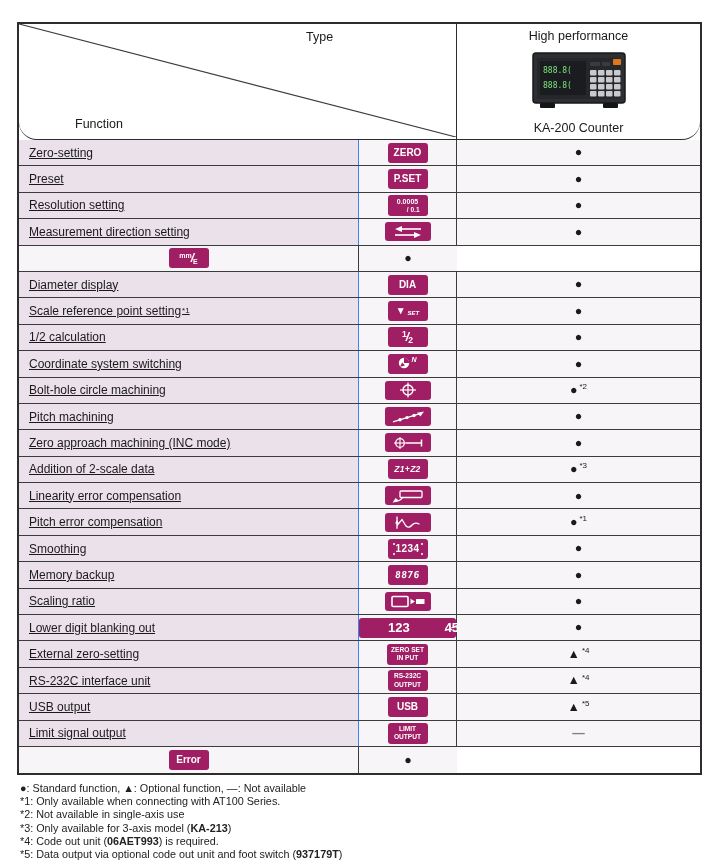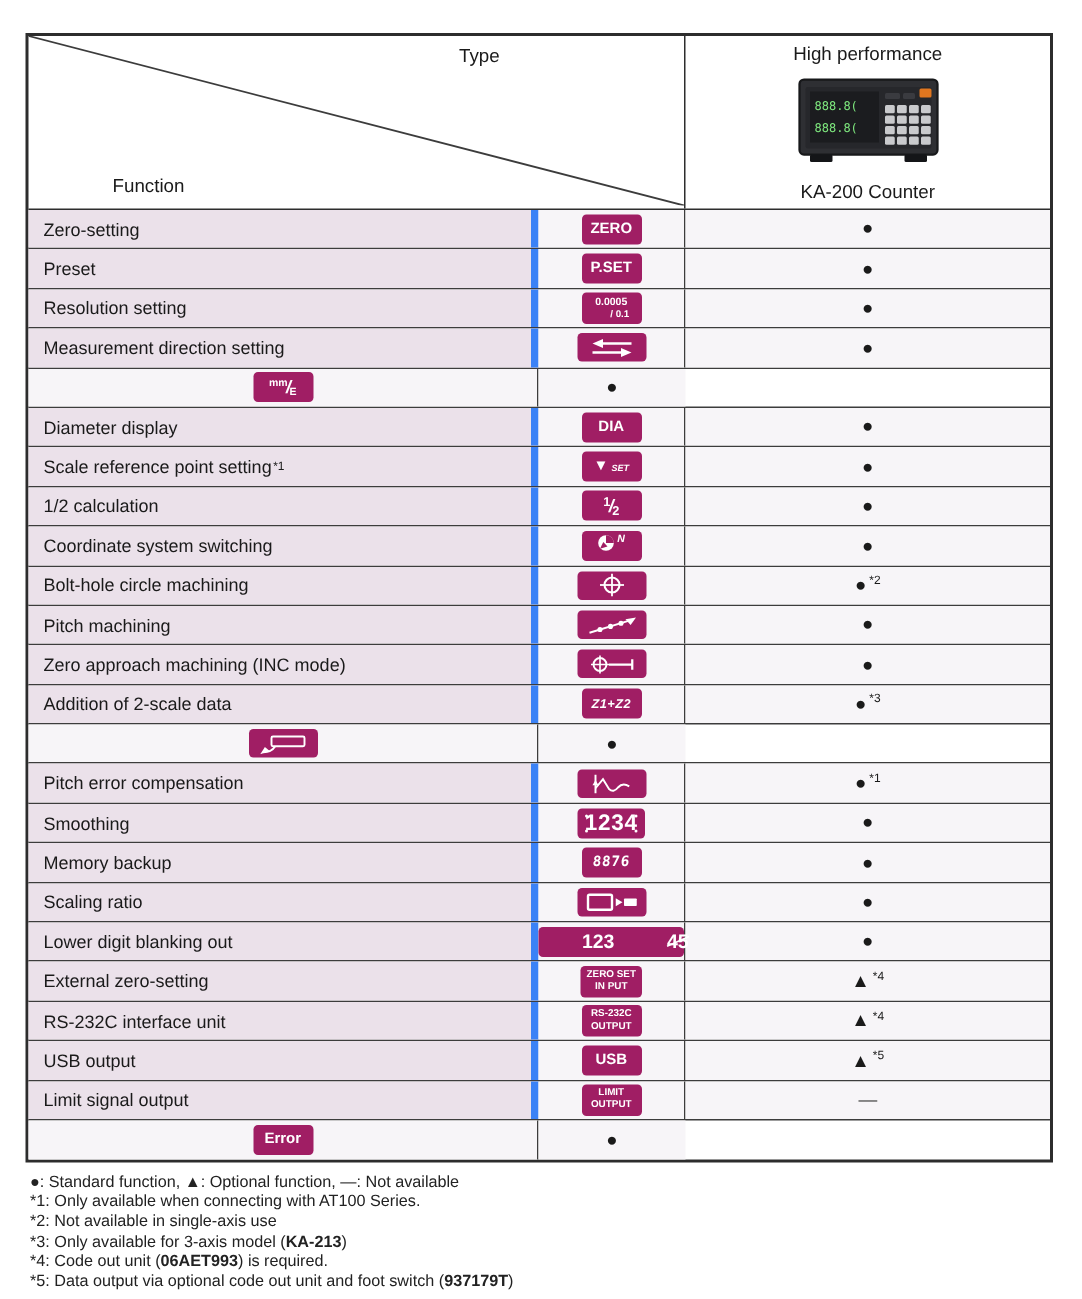--- a/index.html
+++ b/index.html
@@ -8,32 +8,32 @@
     font-family:"Liberation Sans", sans-serif;
     color:#1a1a1a; position:relative; overflow:hidden;
   }
   .sheet{position:absolute;inset:0;background:#fff;}
 
   
   .spec-table{
     position:absolute;left:17px;top:22px;width:685px;
     border:2px solid #2d2d2d;background:#fff;box-sizing:border-box;
   }
-  .thead{display:grid;grid-template-columns:438px 1fr;height:115px;border-bottom:1.5px solid #2d2d2d;}
+  .thead{display:grid;grid-template-columns:438px 1fr;height:115px;border-bottom:1.5px solid #2d2d2d;border-radius:18px;}
   .th-left{position:relative;border-right:1.5px solid #2d2d2d;box-sizing:border-box;}
   .th-left svg.diag{position:absolute;left:0;top:0;}
   .type-label{position:absolute;top:6px;left:287px;font-size:12.5px;}
   .function-label{position:absolute;bottom:8px;left:11px;font-size:12.5px;margin-left:45px;}
   .th-right{position:relative;display:flex;flex-direction:column;align-items:center;justify-content:space-between;padding:5px 0 4px;box-sizing:border-box;text-align:center;}
   .hp-label,.model-label{font-size:12.5px;}
 
   
   .frow{display:grid;grid-template-columns:340px 98px 1fr;height:26.4px;border-bottom:1px solid #3c3c3c;box-sizing:border-box;}
   .frow:last-child{border-bottom:none;}
-  .c-label{background:var(--rowbg,#EBE1EA);display:flex;align-items:center;padding-left:10px;font-size:12px;border-right:5px solid #3b82f6;box-sizing:border-box;}
+  .c-label{background:var(--rowbg,#EBE1EA);display:flex;align-items:center;padding-left:10px;font-size:12px;border-right:1px solid #3b82f6;box-sizing:border-box;text-decoration:underline;}
   .c-label sup{font-size:8px;margin-left:1px;line-height:0;}
   .c-badge{background:var(--cellbg,#F7F5F8);display:flex;align-items:center;justify-content:center;border-right:1px solid #3c3c3c;box-sizing:border-box;}
   .c-value{background:var(--cellbg,#F7F5F8);display:flex;align-items:center;justify-content:center;font-size:12.5px;}
   .c-value .sym{line-height:1;}
   .c-value .sym.dash{color:#808080;font-weight:bold;}
   .c-value sup{font-size:8px;margin-left:2px;line-height:0;transform:translateY(-3px);}
 
   
   .badge{
     display:inline-flex;flex-direction:column;align-items:center;justify-content:center;
@@ -50,21 +50,21 @@
   .badge.frac .fsl{font-size:12px;font-style:italic;margin:0 -1px;}
   .badge.frac .fbot{font-size:7px;transform:translateY(3px);}
   .badge.frac.half .ftop,.badge.frac.half .fbot{font-size:8.5px;}
   .badge.ref{flex-direction:row;gap:2px;}
   .badge.ref .tri{font-size:10px;line-height:1;}
   .badge.ref .settx{font-size:6px;font-style:italic;transform:translateY(2px);}
   .badge.coord{flex-direction:row;gap:1px;}
   .badge.coord sup{font-size:7px;font-style:italic;transform:translateY(-4px);}
   .badge.z1z2 .bl{font-style:italic;font-size:8.5px;letter-spacing:0.3px;}
   .badge.smooth{position:relative;}
-  .badge.smooth .bl{font-size:15px;letter-spacing:0.5px;}
+  .badge.smooth .bl{font-size:10px;letter-spacing:0.5px;}
   .badge.smooth .dot{position:absolute;width:2px;height:2px;border-radius:50%;background:#fff;}
   .badge.smooth .d1{left:5px;top:4px;} .badge.smooth .d2{right:5px;top:4px;}
   .badge.smooth .d3{left:5px;bottom:4px;} .badge.smooth .d4{right:5px;bottom:4px;}
   .badge.seg .bl{font-family:"DejaVu Sans Mono",monospace;font-size:9.5px;letter-spacing:0.5px;transform:skewX(-6deg);}
   .badge.dblank{flex-direction:row;gap:3px;}
   .badge.dblank .bl{font-size:13px;margin-left:32px;}
   .badge.dblank .struck{position:relative;}
   .badge.dblank .struck::after{content:"";position:absolute;left:-1px;right:-1px;top:45%;border-top:1.3px solid #fff;transform:rotate(-24deg);}
 
   
@@ -320,20 +320,23 @@
             <span class="badge z1z2">
               <span class="bl">Z1+Z2</span>
             </span>
           </div>
           <div class="c-value">
             <span class="sym">●</span>
             <sup>*3</sup>
           </div>
         </div>
         <div class="frow">
+          <div class="c-label">
+            <span>Linearity error compensation</span>
+          </div>
           <div class="c-badge">
             <span class="badge iconb">
               <svg width="34" height="15" viewBox="0 0 34 15">
                 <rect x="9" y="3" width="22" height="6.5" rx="1" stroke="#fff" stroke-width="1.3" fill="none"></rect>
                 <path d="M3.5 13.5 Q9 13.5 11.5 9.5" stroke="#fff" stroke-width="1.3" fill="none"></path>
                 <path d="M1.5 14.8 L7.8 12.6 L4.6 10 Z" fill="#fff"></path>
               </svg>
             </span>
           </div>
           <div class="c-value">

